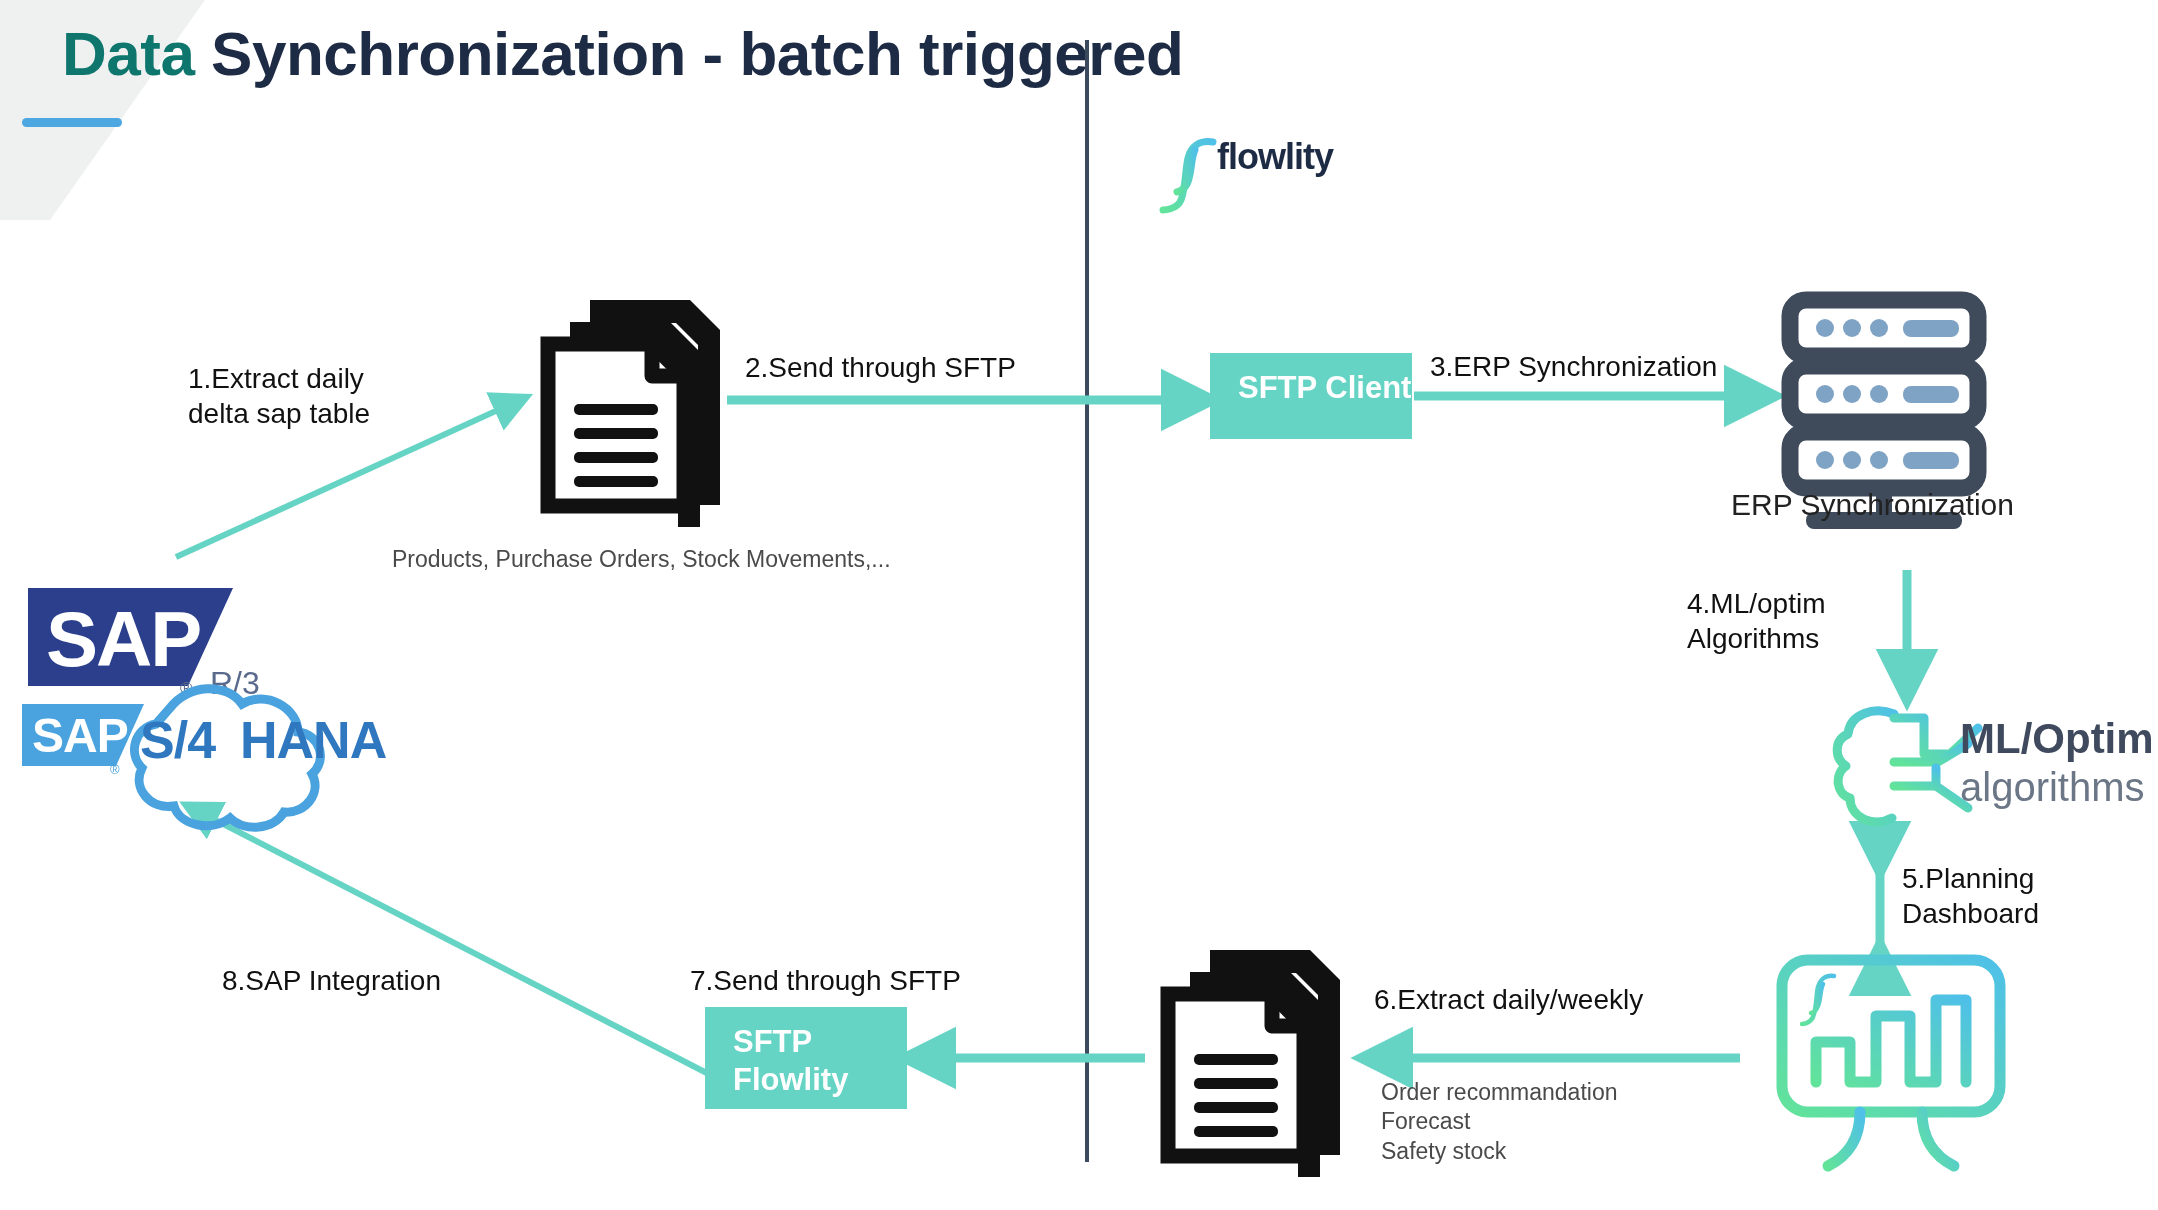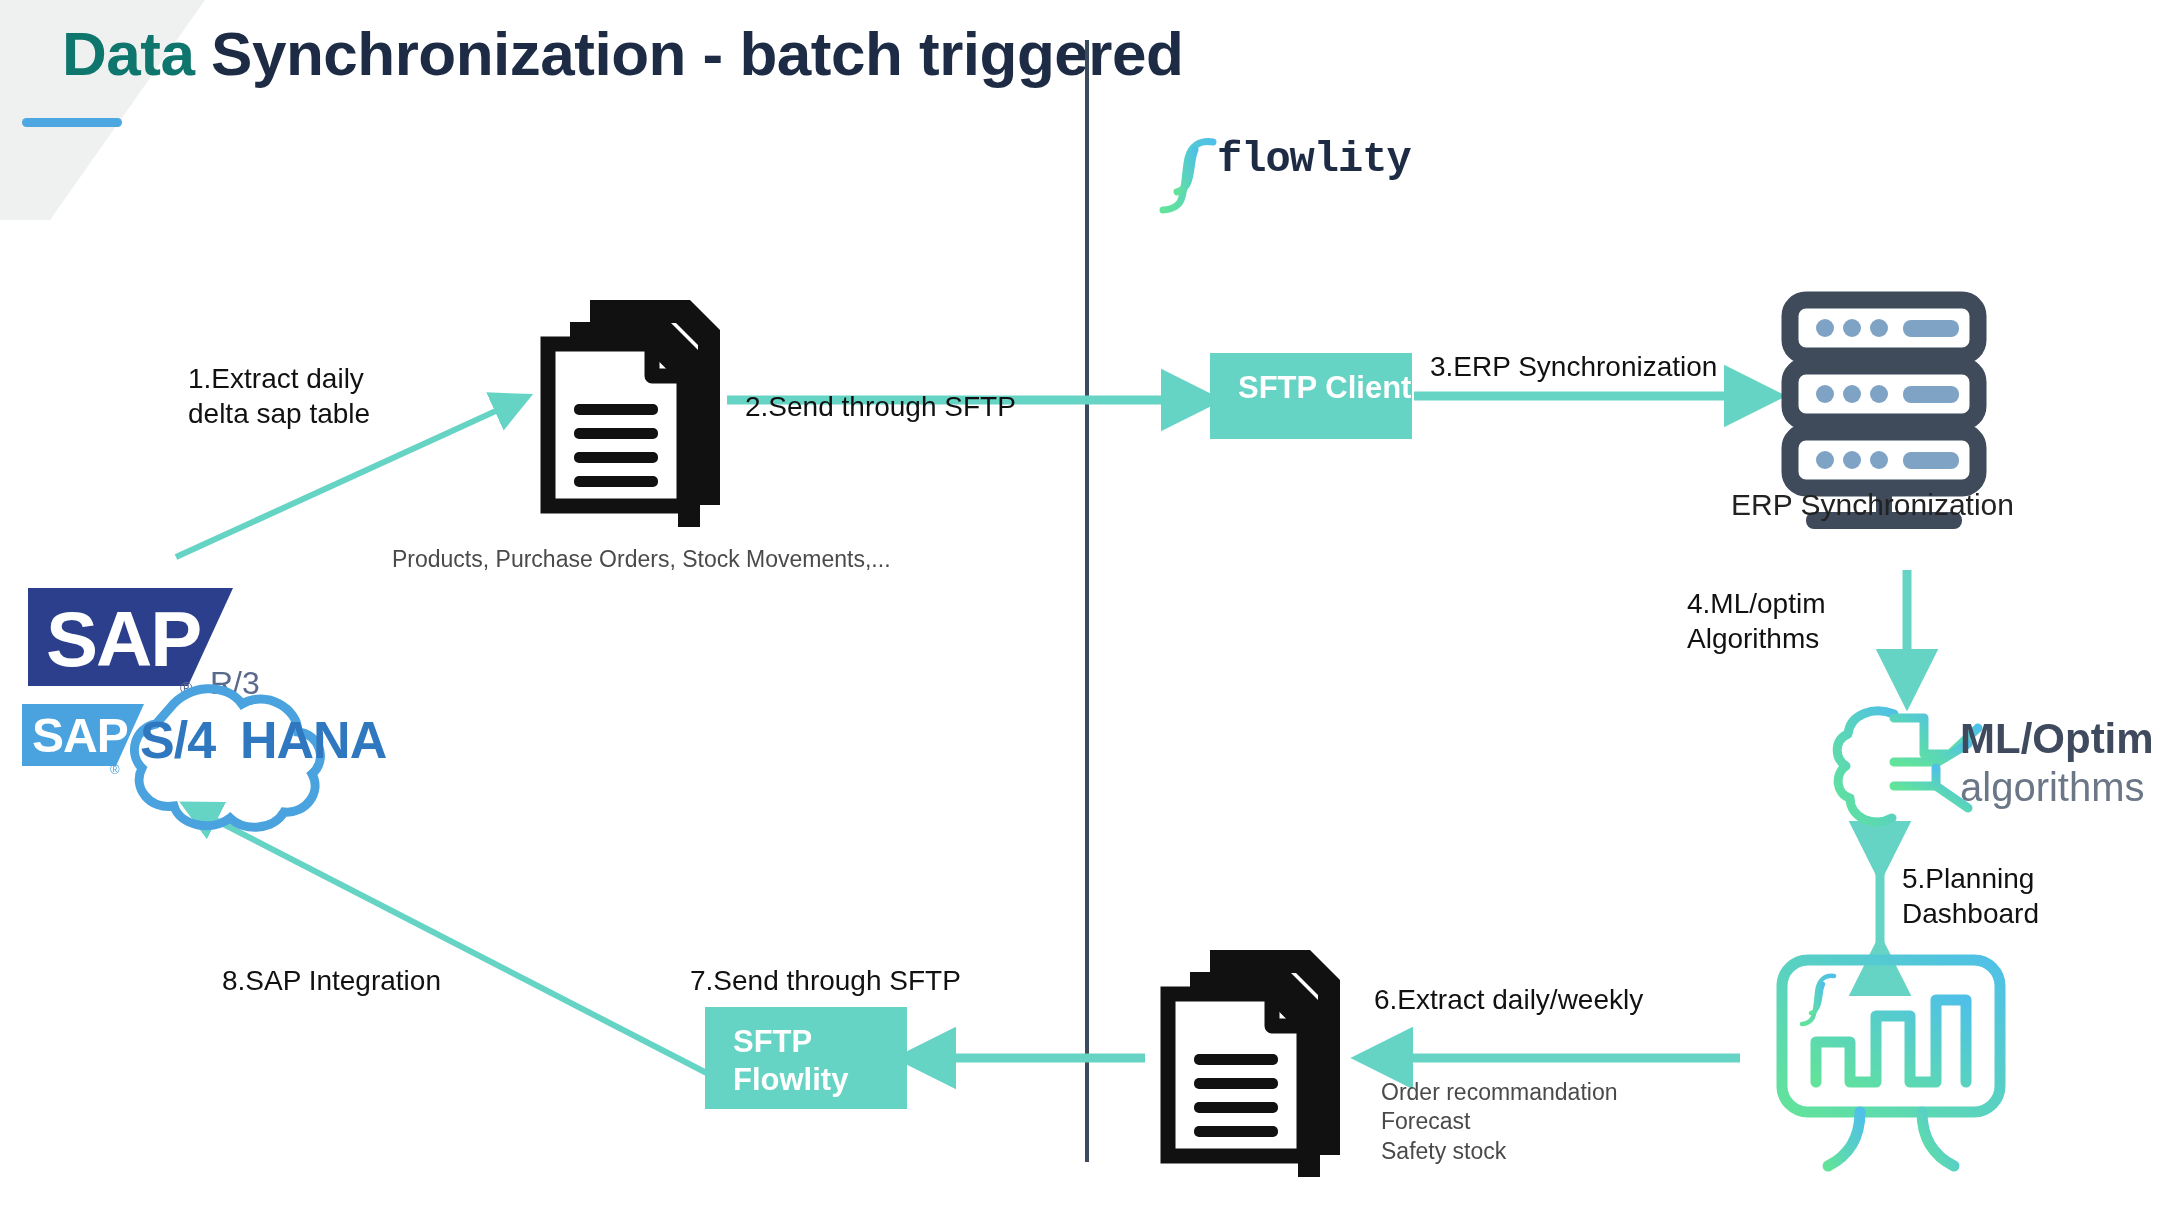--- a/index.html
+++ b/index.html
@@ -18,35 +18,35 @@
   .title .accent{color:#0f766e;margin-left:44px;}
   .title-rule{position:absolute;left:22px;top:118px;width:100px;height:9px;
     border-radius:5px;background:#4da7e0;}
 
   
   .divider{position:absolute;left:1085px;top:40px;width:4px;height:1122px;
     background:#3c4a5e;}
 
   
   .flowlity-logo{position:absolute;left:1155px;top:130px;width:260px;height:80px;}
-  .flowlity-logo .word{position:absolute;left:62px;top:6px;font-size:42px;font-weight:600;
-    color:#1d2b45;letter-spacing:-1px;font-family:Liberation Mono, monospace;text-align:right;}
+  .flowlity-logo .word{position:absolute;left:62px;top:6px;font-size:36px;font-weight:600;
+    color:#1d2b45;letter-spacing:-1px;font-family:Liberation Sans, sans-serif;text-align:right;}
 
   
   .teal-box{position:absolute;background:#66d4c4;color:#fff;font-weight:700;
     font-size:31px;line-height:1.22;padding:16px 0 0 28px;box-sizing:border-box;
     font-family:"Liberation Sans",sans-serif;}
   #sftp-client{left:1210px;top:353px;width:202px;height:86px;}
   #sftp-flowlity{left:705px;top:1007px;width:202px;height:102px;}
 
   
   .step{position:absolute;font-size:28px;color:#111;line-height:1.26;white-space:pre-line;
     font-family:"Liberation Sans",sans-serif;}
   #step1{left:188px;top:361px;}
-  #step2{left:745px;top:350px;margin-top:39px;}
+  #step2{left:745px;top:350px;}
   #step3{left:1430px;top:349px;}
   #step4{left:1687px;top:586px;}
   #step5{left:1902px;top:861px;}
   #step6{left:1374px;top:982px;}
   #step7{left:690px;top:963px;}
   #step8{left:222px;top:963px;}
 
   
   .caption{position:absolute;font-size:23px;color:#4a4a4a;line-height:1.28;white-space:pre-line;
     font-family:"Liberation Sans",sans-serif;}

